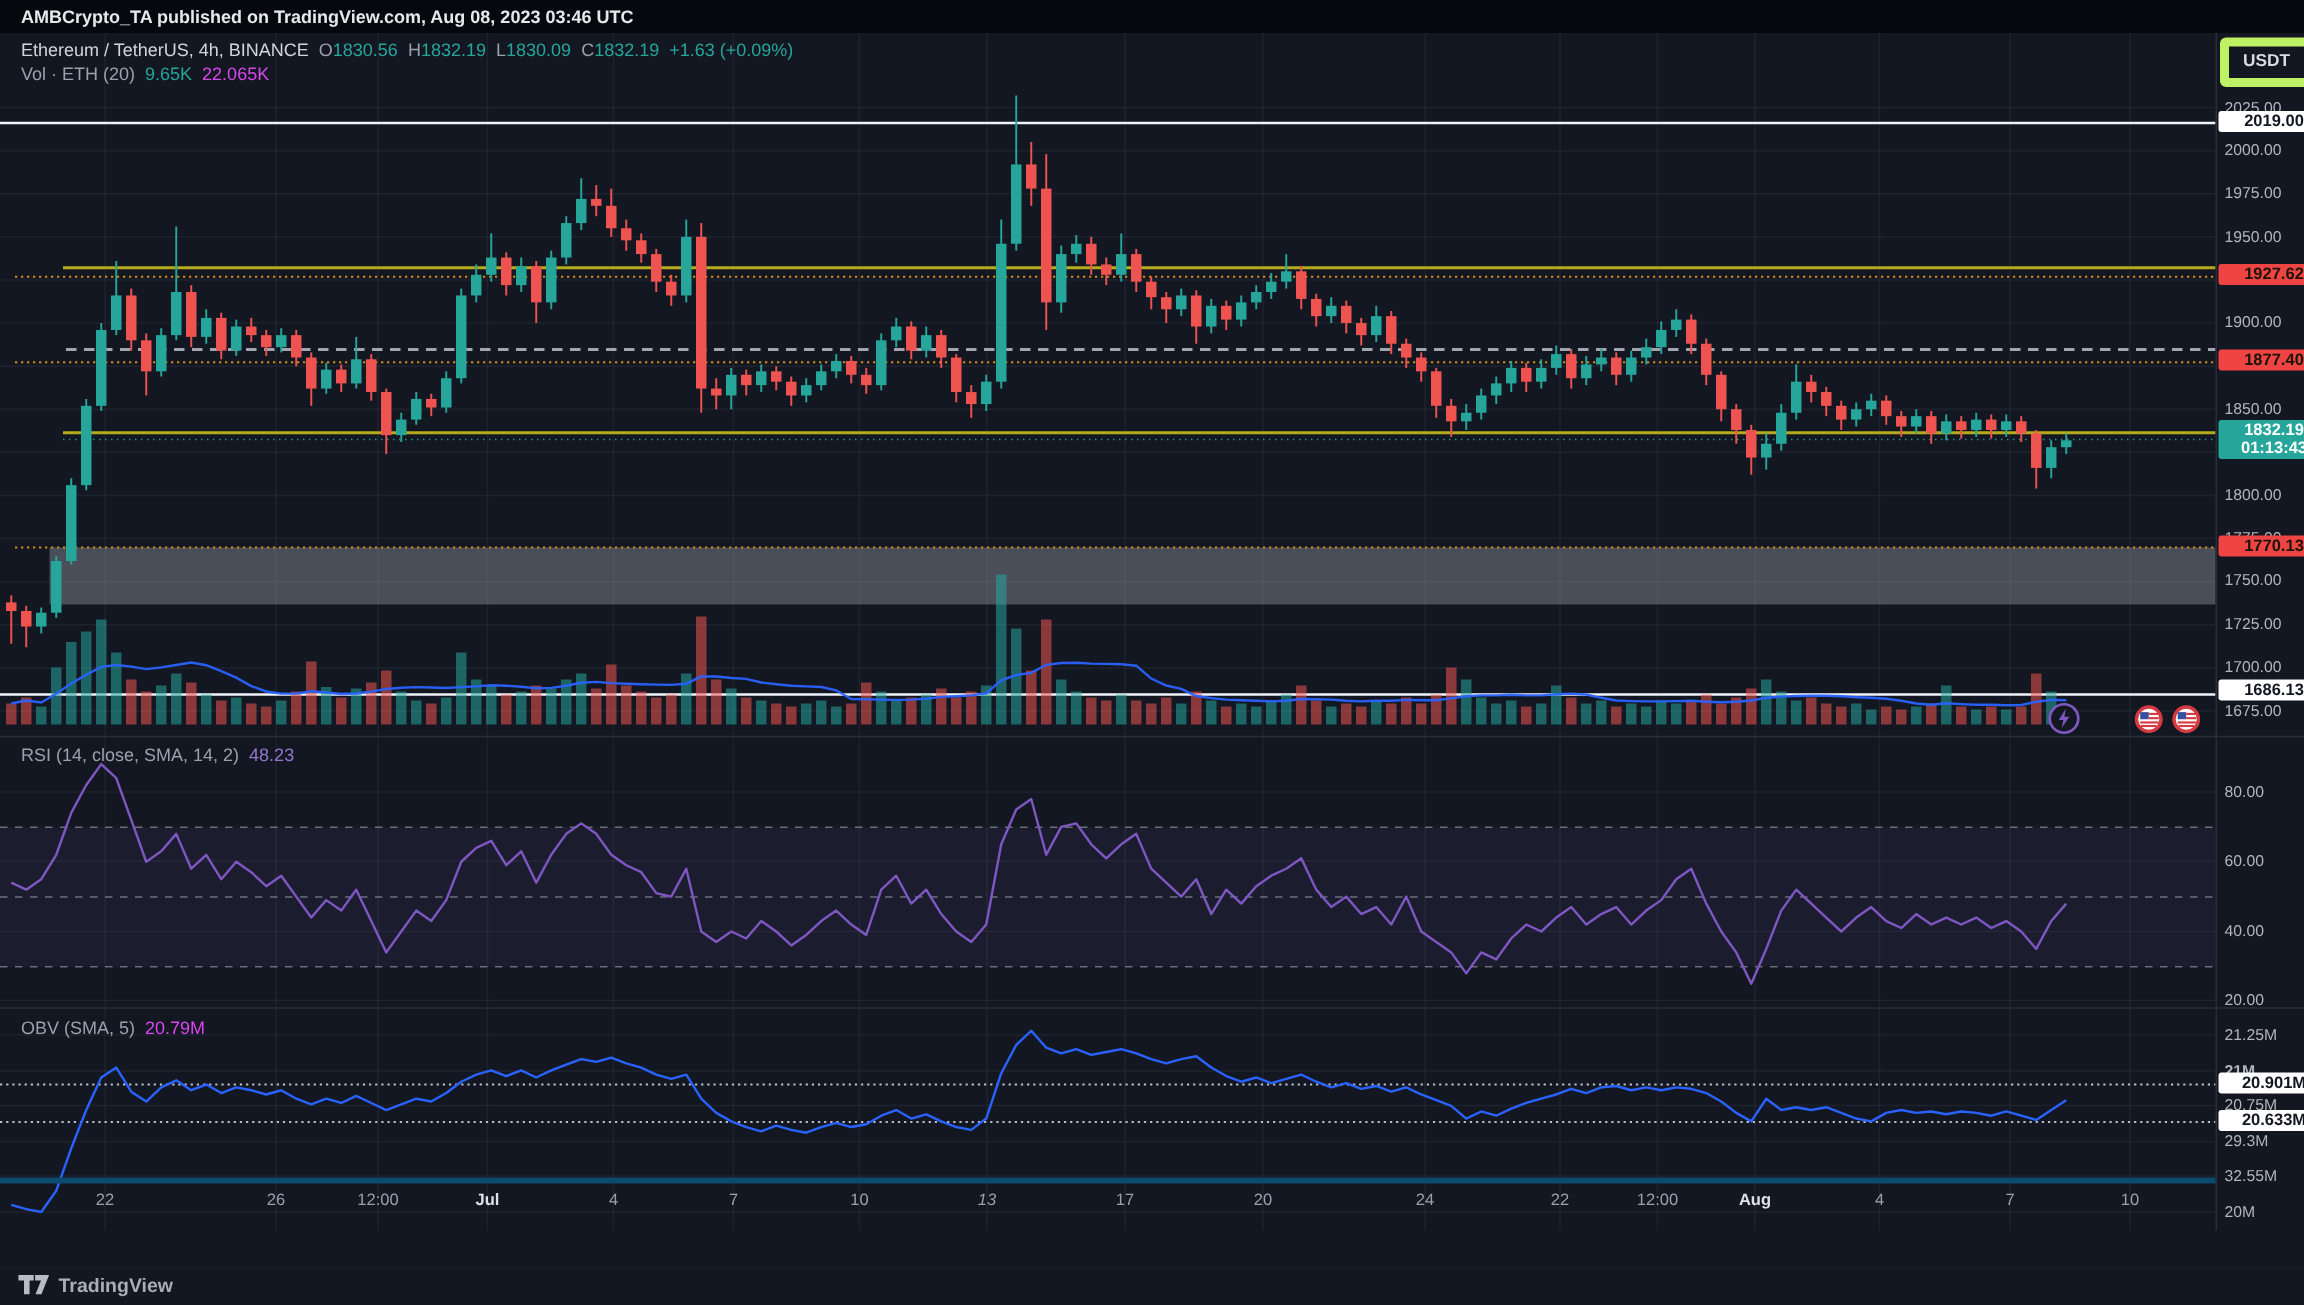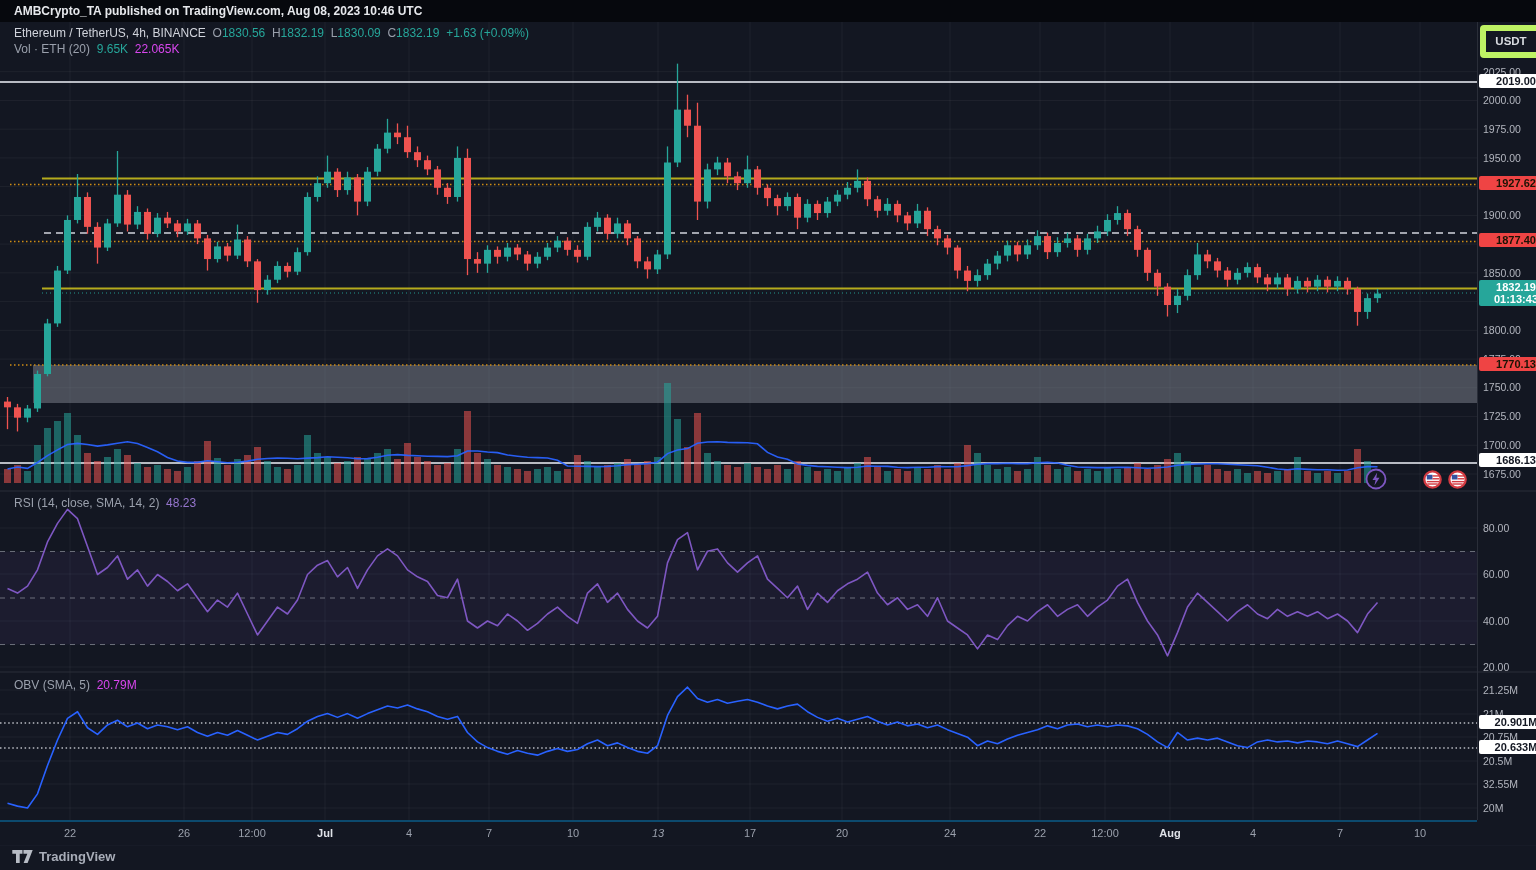--- a/index.html
+++ b/index.html
@@ -16,34 +16,34 @@
   .usdt-btn{position:absolute;left:1480px;top:25px;width:50px;height:21px;background:#131722;
             border:6px solid #bef264;border-radius:4px;color:#d8dbe0;font-size:11.5px;font-weight:bold;
             text-align:center;line-height:20px;z-index:6;font-family:"Liberation Sans",sans-serif;}
   .axis-col{position:absolute;left:1477px;top:22px;width:59px;height:798px;border-left:1px solid #2a2e39;z-index:4;}
   .tick{position:absolute;left:5px;font-size:10.5px;color:#b2b5be;}
   .plab{position:absolute;left:1px;width:74px;font-size:11px;font-weight:bold;text-align:center;
         border-radius:2px;padding:1px 0;}
   .plab.white{background:#ffffff;color:#131722;}
   .plab.orange{background:#ef4444;color:#1b1405;}
   .plab.teal{background:#26a69a;color:#ffffff;line-height:12px;}
-  .time-axis{position:absolute;left:0;top:820px;width:1477px;height:25px;border-top:2px solid #0c4a6e;z-index:4;}
+  .time-axis{position:absolute;left:0;top:785px;width:1477px;height:25px;border-top:4px solid #0c4a6e;z-index:4;}
   .tlab{position:absolute;top:5px;width:44px;margin-left:-22px;text-align:center;font-size:11px;color:#9aa0ac;}
   .tlab.major{color:#dfe2e8;font-weight:bold;}
   .logo-strip{position:absolute;left:0;top:845px;width:1536px;height:25px;border-top:1px solid #22263152;}
   .tv-logo{position:absolute;left:12px;top:849px;display:flex;align-items:center;gap:6px;color:#a8adb8;
            font-size:13px;font-weight:bold;}
   .evt{position:absolute;z-index:5;}
 </style>
 </head>
 <body>
 
 <div id="root">
   <div class="topbar">
-    <span>AMBCrypto_TA published on TradingView.com, Aug 08, 2023 10:46 UTC</span>
+    <span>AMBCrypto_TA published on TradingView.com, Aug 08, 2023 03:46 UTC</span>
   </div>
 
   <svg id="chart-svg" width="1536" height="870">
       <line x1="0" y1="473.98999999999995" x2="1477" y2="473.98999999999995" stroke="rgba(255,255,255,0.05)" stroke-width="1"></line>
       <line x1="0" y1="445.255" x2="1477" y2="445.255" stroke="rgba(255,255,255,0.05)" stroke-width="1"></line>
       <line x1="0" y1="416.52" x2="1477" y2="416.52" stroke="rgba(255,255,255,0.05)" stroke-width="1"></line>
       <line x1="0" y1="387.78499999999997" x2="1477" y2="387.78499999999997" stroke="rgba(255,255,255,0.05)" stroke-width="1"></line>
       <line x1="0" y1="359.05" x2="1477" y2="359.05" stroke="rgba(255,255,255,0.05)" stroke-width="1"></line>
       <line x1="0" y1="330.315" x2="1477" y2="330.315" stroke="rgba(255,255,255,0.05)" stroke-width="1"></line>
       <line x1="0" y1="301.58" x2="1477" y2="301.58" stroke="rgba(255,255,255,0.05)" stroke-width="1"></line>
@@ -557,23 +557,23 @@
       <div class="tick" style="top: 331px;">1775.00</div>
       <div class="tick" style="top: 359px;">1750.00</div>
       <div class="tick" style="top: 388px;">1725.00</div>
       <div class="tick" style="top: 417px;">1700.00</div>
       <div class="tick" style="top: 446px;">1675.00</div>
       <div class="tick" style="top: 500px;">80.00</div>
       <div class="tick" style="top: 546px;">60.00</div>
       <div class="tick" style="top: 593px;">40.00</div>
       <div class="tick" style="top: 639px;">20.00</div>
       <div class="tick" style="top: 662px;">21.25M</div>
-      <div class="tick" style="top: 686px;">21M</div>
+      <div class="tick" style="top: 686px; font-weight: bold;">21M</div>
       <div class="tick" style="top: 709px;">20.75M</div>
-      <div class="tick" style="top: 733px;">20.5M</div>
+      <div class="tick" style="top: 733px;">29.3M</div>
       <div class="tick" style="top: 756px;">32.55M</div>
       <div class="tick" style="top: 780px;">20M</div>
       <div class="plab white" style="top: 52px;">2019.00</div>
       <div class="plab orange" style="top: 154px;">1927.62</div>
       <div class="plab orange" style="top: 211px;">1877.40</div>
       <div class="plab teal" style="top: 258px;">1832.19<br>01:13:43</div>
       <div class="plab orange" style="top: 335px;">1770.13</div>
       <div class="plab white" style="top: 431px;">1686.13</div>
       <div class="plab white" style="top: 693px;">20.901M</div>
       <div class="plab white" style="top: 718px;">20.633M</div>

